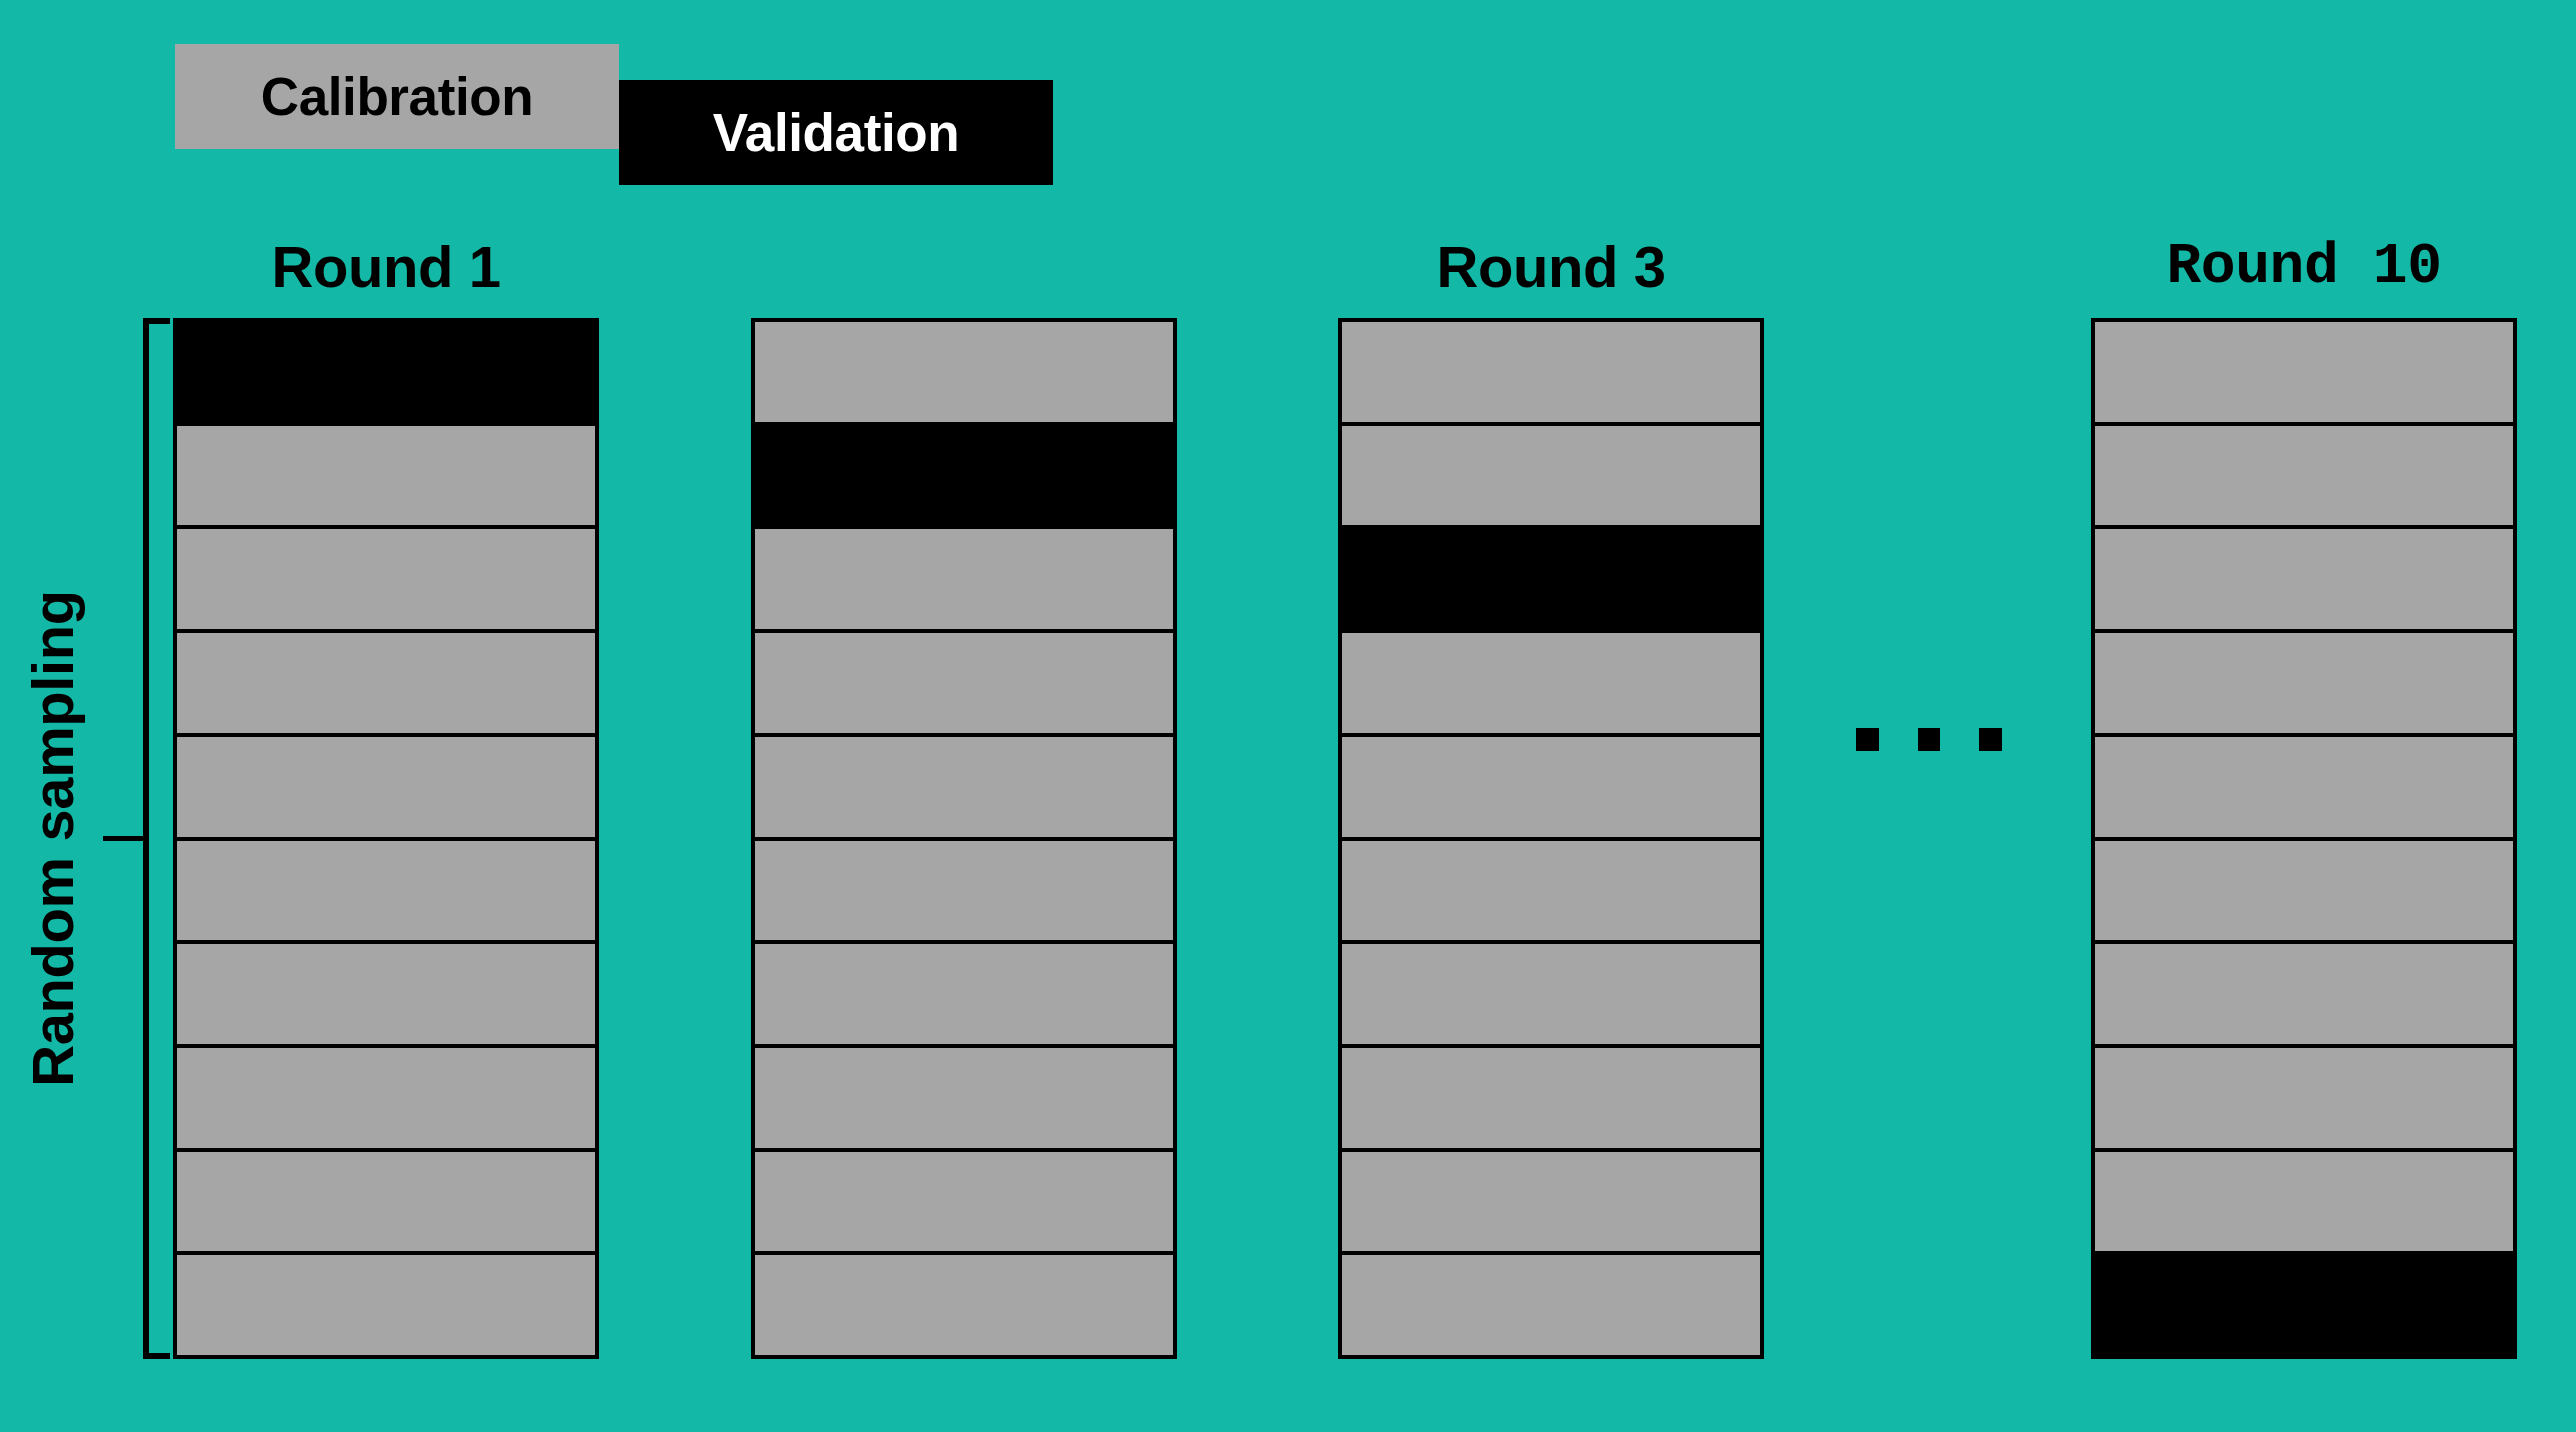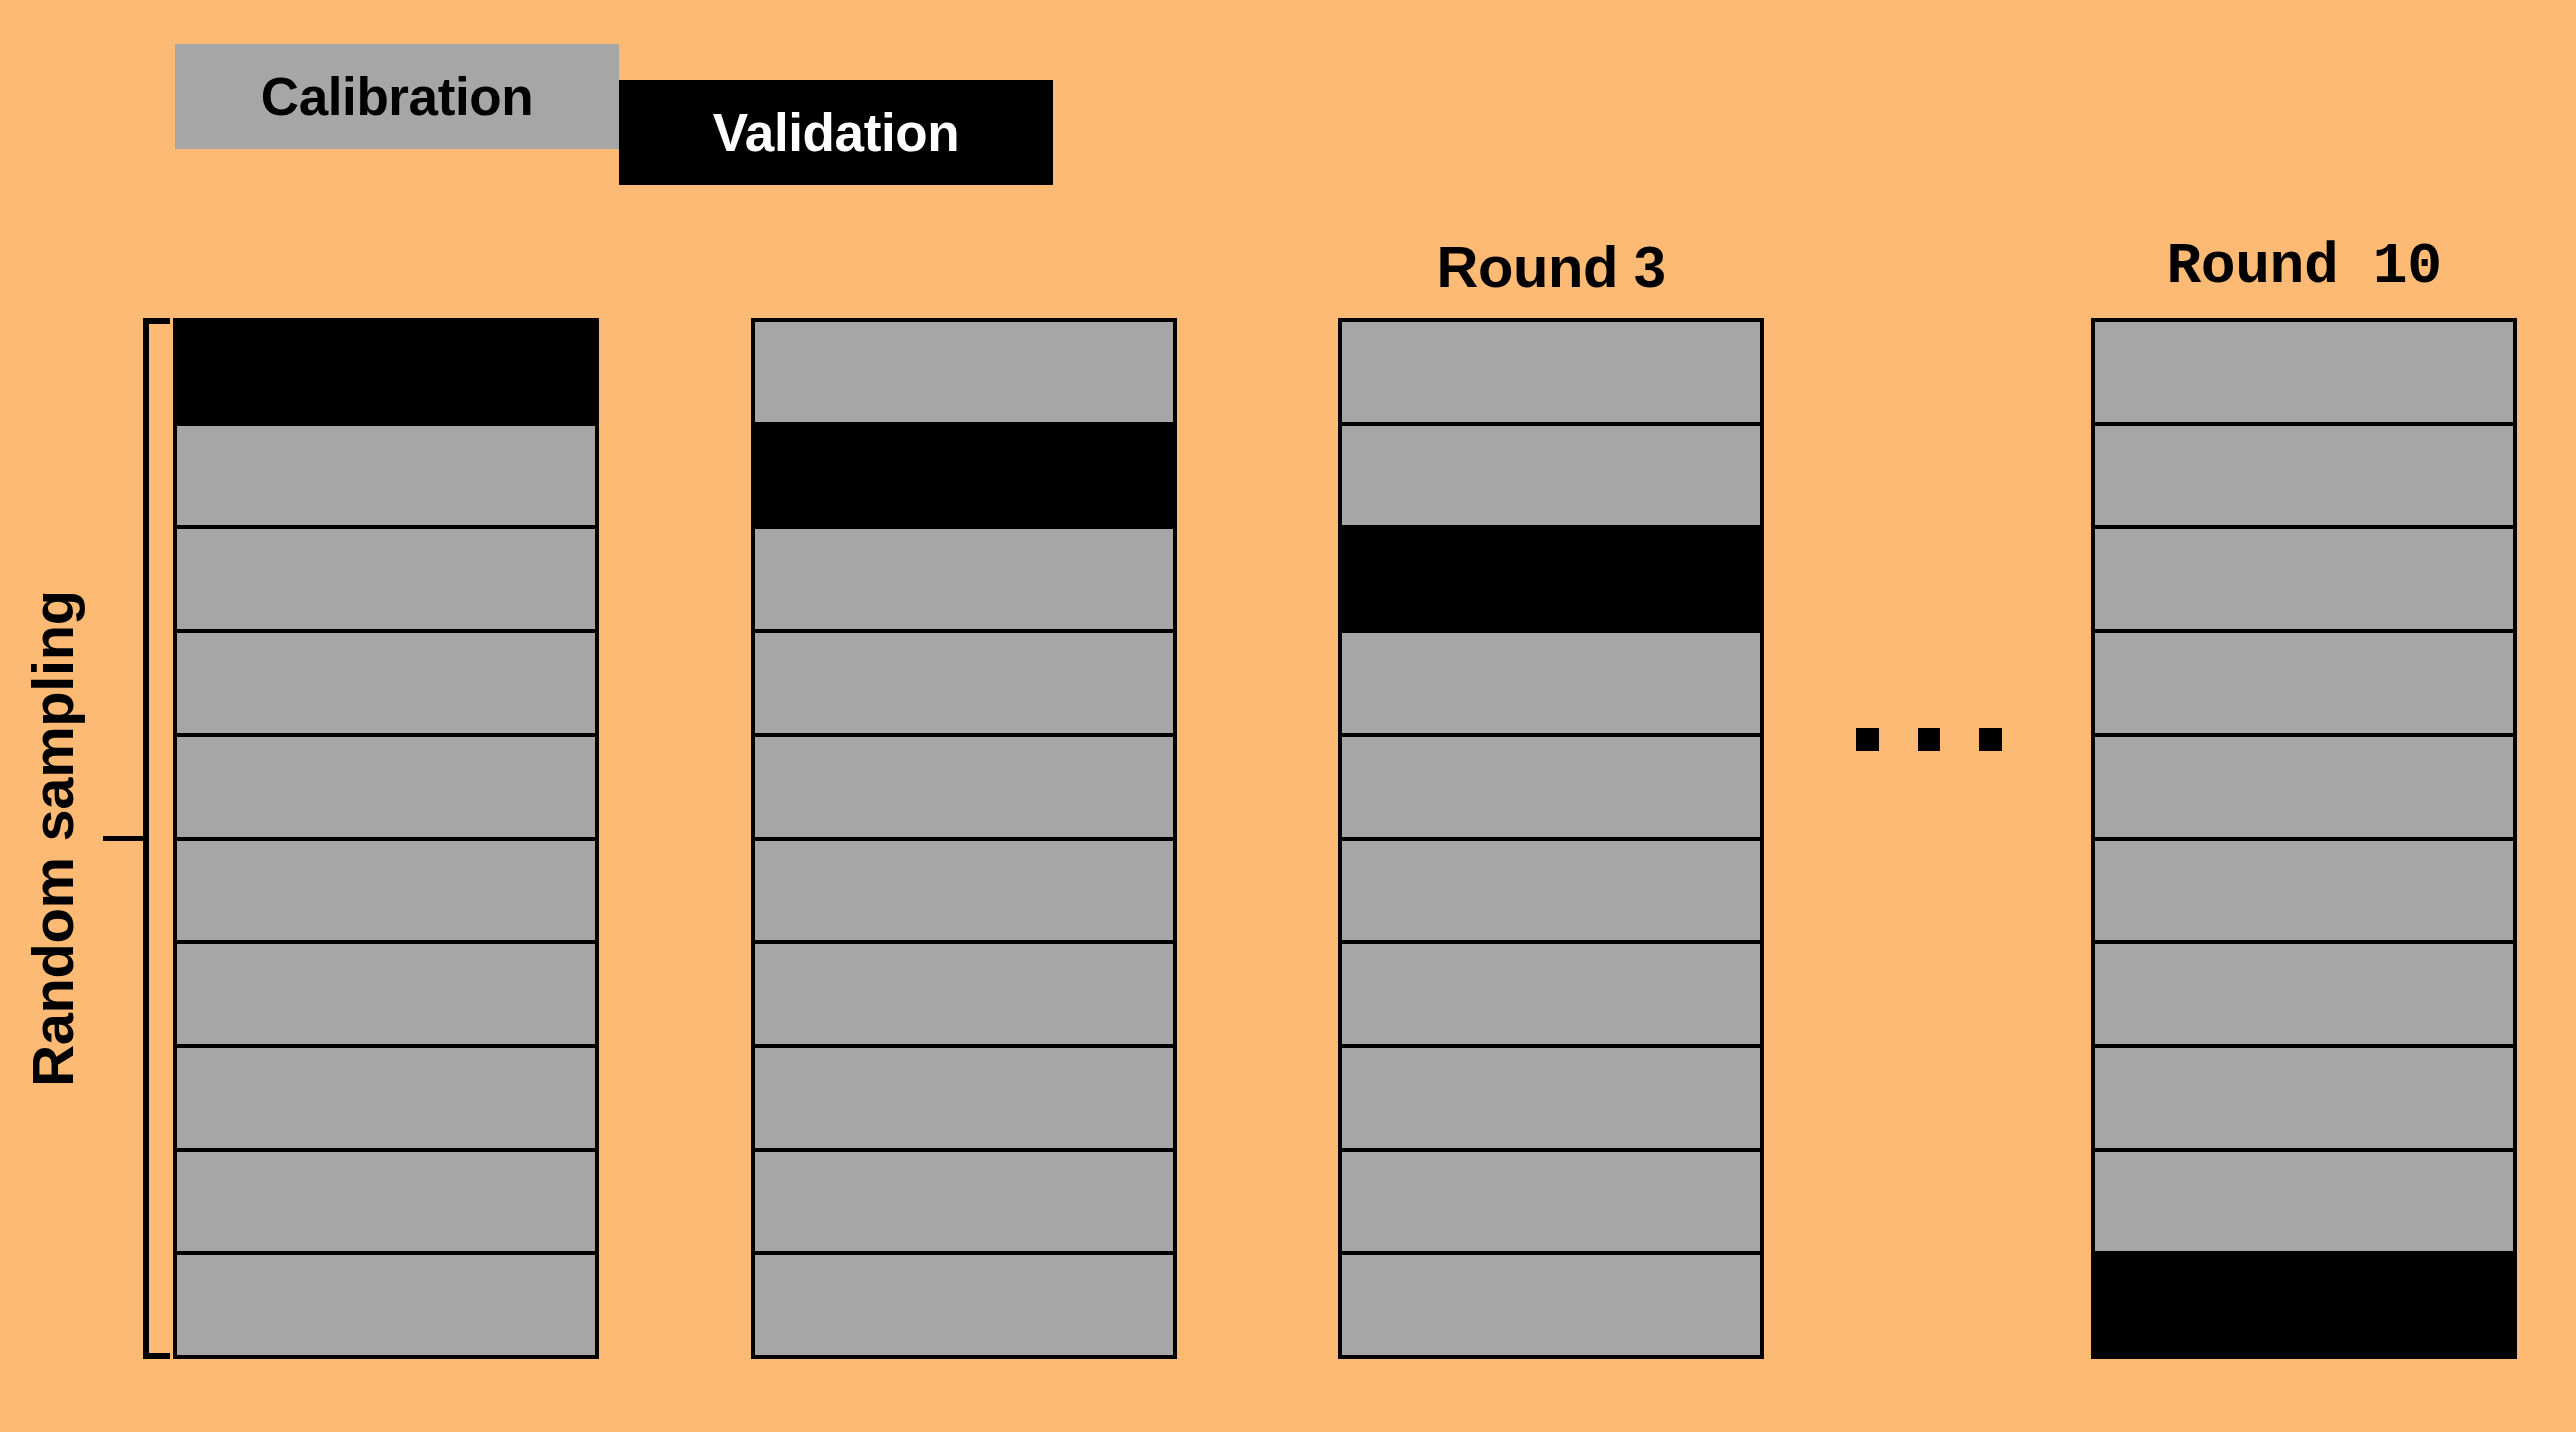--- a/index.html
+++ b/index.html
@@ -7,21 +7,21 @@
     padding: 0;
     background: #ffffff;
   }
   body {
     font-family: "Liberation Sans", sans-serif;
   }
   #stage {
     position: relative;
     width: 2576px;
     height: 1432px;
-    background: #fdba74;
+    background: #14b8a6;
     overflow: hidden;
   }
 
   
   .legend {
     position: absolute;
     left: 175px;
     top: 44px;
     display: flex;
     flex-direction: row;
@@ -173,20 +173,23 @@
     <span>Random sampling</span>
   </div>
 
   <div class="bracket">
     <div class="spine"></div>
     <div class="arm top"></div>
     <div class="arm bottom"></div>
     <div class="tick"></div>
   </div>
 
+  <div class="col-header" style="left:173px;width:426px;">
+    <span>Round 1</span>
+  </div>
   <div class="col-header" style="left:1338px;width:426px;">
     <span>Round 3</span>
   </div>
   <div class="col-header" style="left:2091px;width:426px;font-family:Liberation Mono, monospace;">
     <span>Round 10</span>
   </div>
 
   <div class="column" style="left:173px;width:426px;">
       <div class="cell validation"></div>
       <div class="cell calibration"></div>

